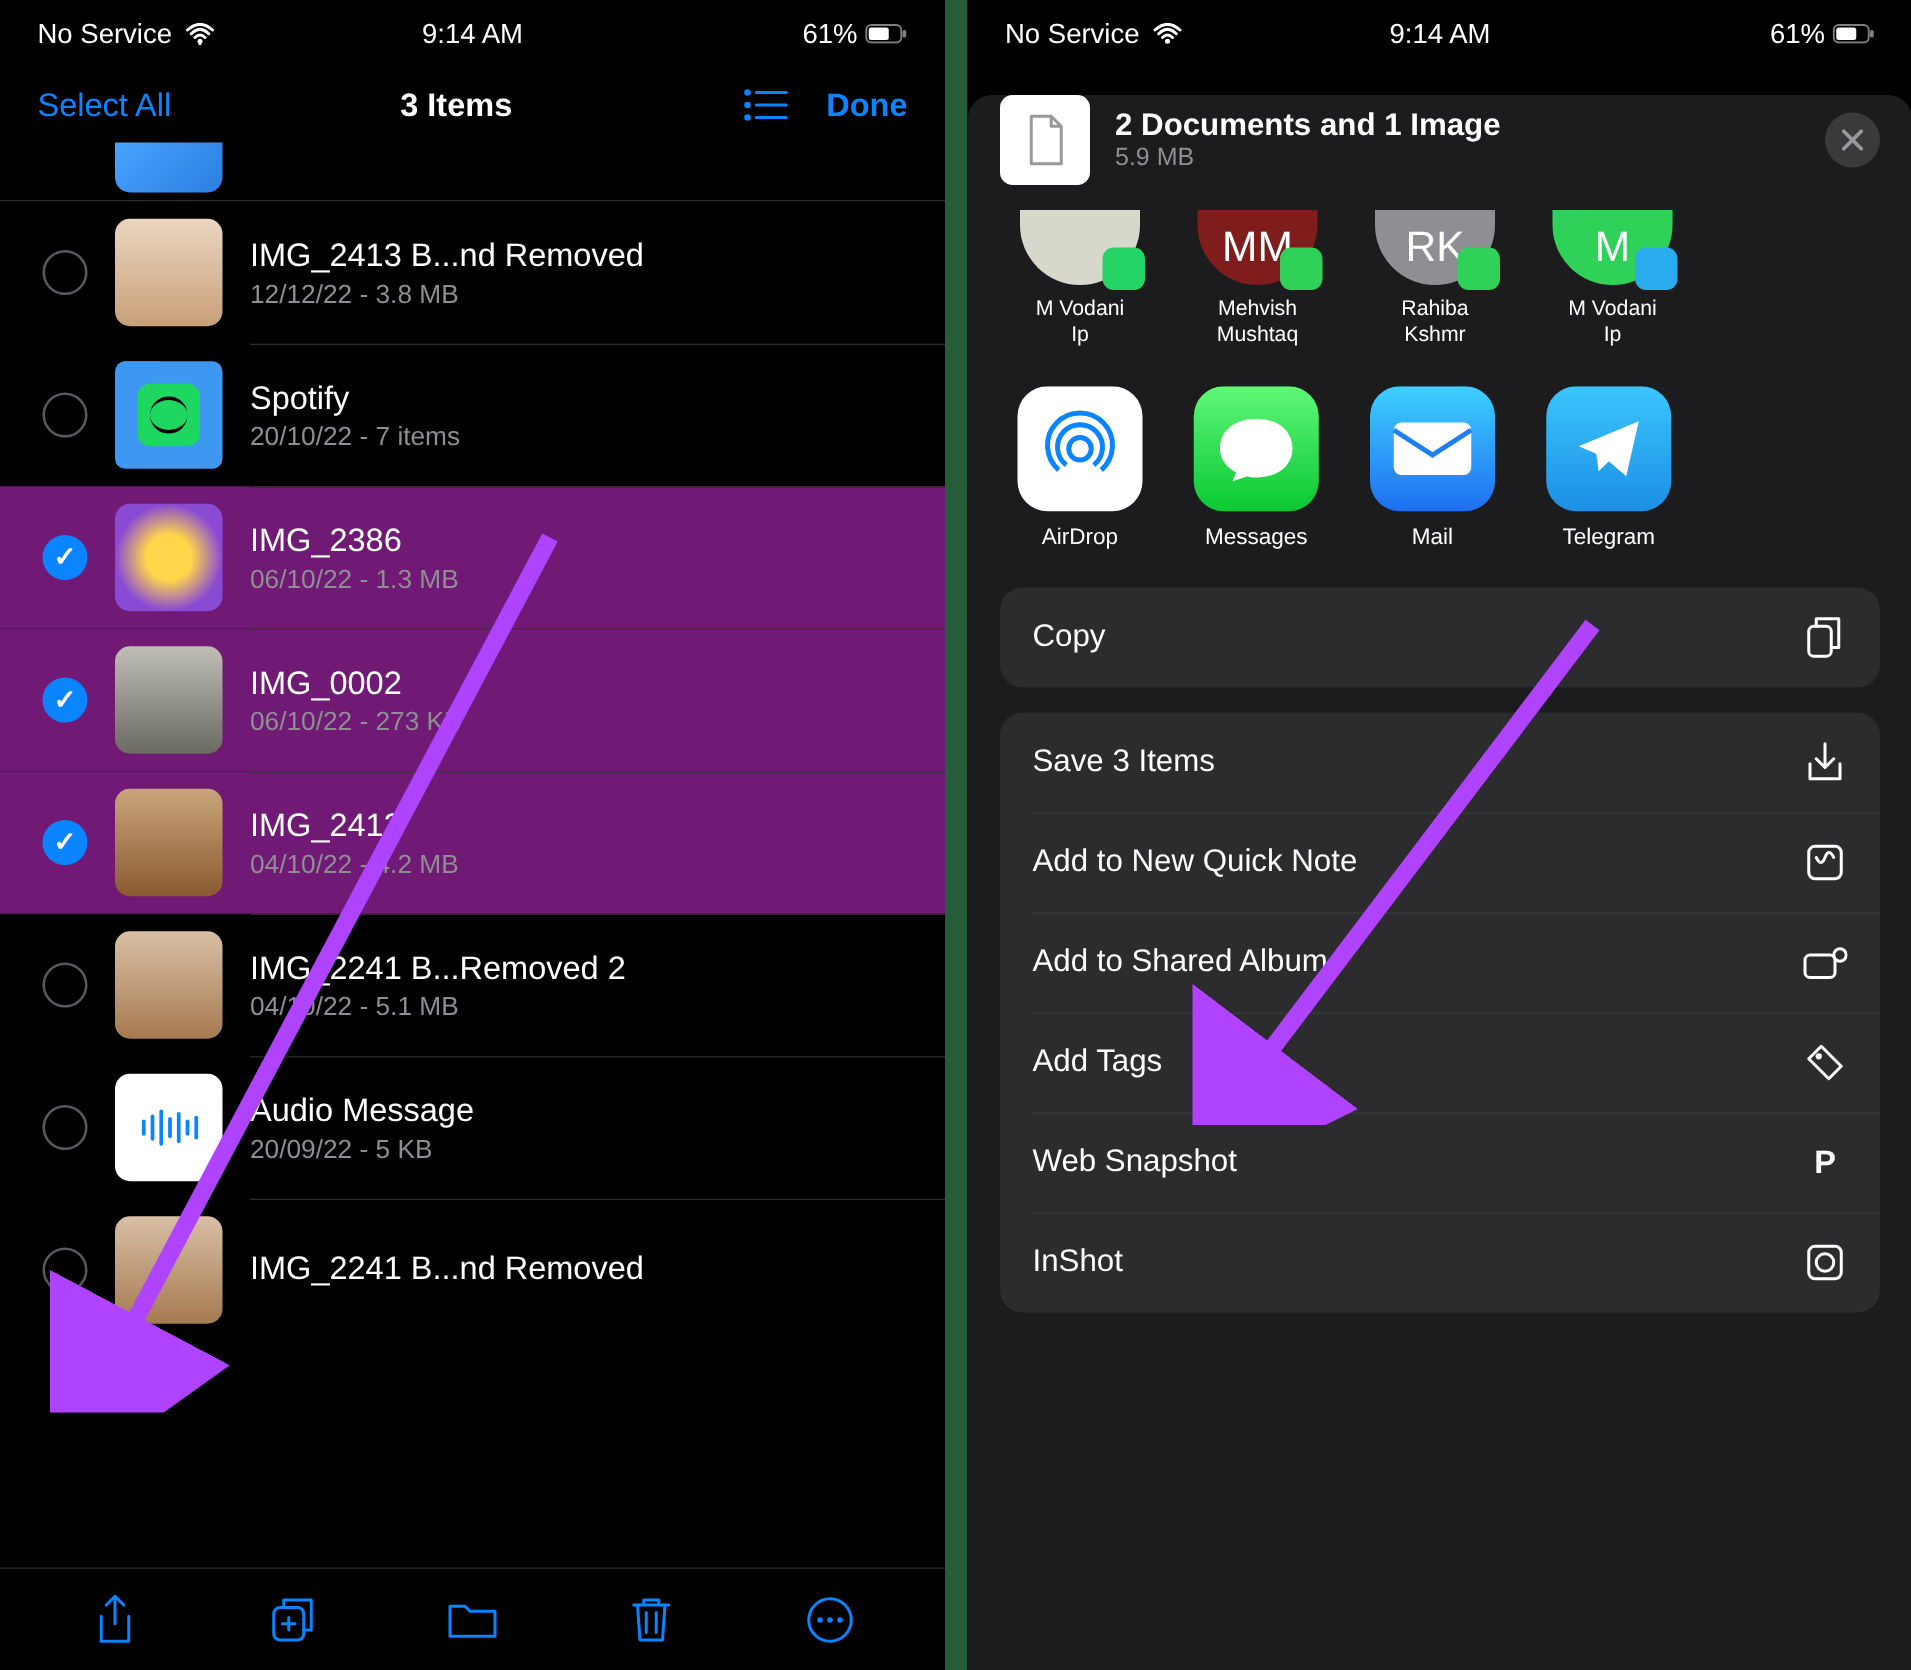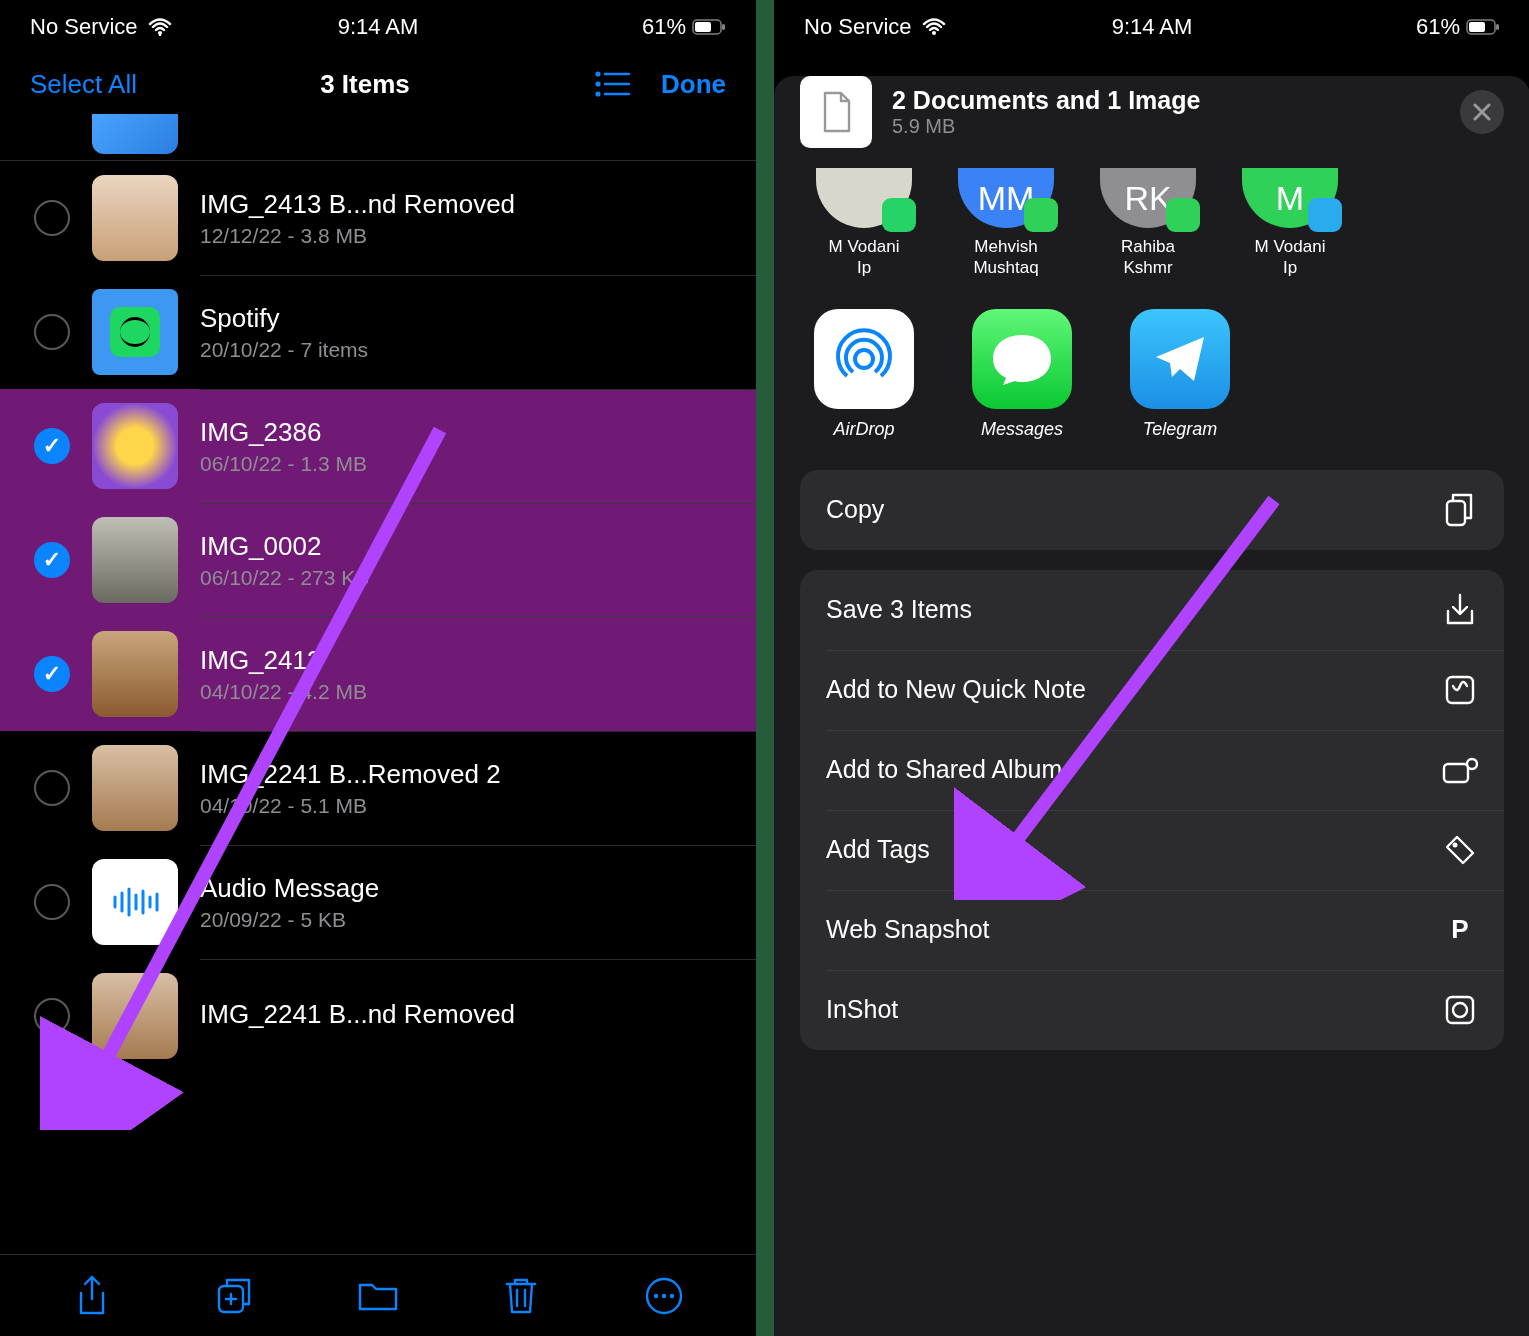--- a/index.html
+++ b/index.html
@@ -67,21 +67,21 @@
 .contact { flex: 0 0 128px; text-align: center; }
 .avatar { width: 96px; height: 96px; border-radius: 50%; margin: 0 auto 8px; background: #8e8e93; display: flex; align-items: center; justify-content: center; color: #fff; font-size: 34px; font-weight: 500; position: relative; }
 .avatar.cut { height: 60px; border-radius: 0 0 48px 48px; }
 .avatar .badge { position: absolute; bottom: -4px; right: -4px; width: 34px; height: 34px; border-radius: 9px; }
 .badge.whatsapp { background: #25d366; }
 .badge.imsg { background: #30d158; }
 .badge.telegram { background: #2aabee; }
 .contact-name { color: #fff; font-size: 17px; line-height: 1.25; }
 .contact-name .l2 { display:block; }
 
-.app-row { display: flex; gap: 30px; padding: 0 26px 30px; overflow: hidden; font-style: italic; }
+.app-row { display: flex; gap: 13px; padding: 0 26px 30px; overflow: hidden; }
 .app { flex: 0 0 128px; text-align: center; }
 .app-icon { width: 100px; height: 100px; border-radius: 24px; margin: 0 auto 10px; display: flex; align-items: center; justify-content: center; }
 .app-icon.airdrop { background: #fff; }
 .app-icon.messages { background: linear-gradient(#5ff777,#0ac833); }
 .app-icon.mail { background: linear-gradient(#3ed0ff,#1e6ff1); }
 .app-icon.telegram { background: linear-gradient(#3cc5fd,#1b8fe5); }
 .app-icon.whatsapp { background: #25d366; }
 .app-name { color: #fff; font-size: 18px; }
 
 .action-group { margin: 0 26px 20px; background: #2c2c2e; border-radius: 18px; overflow: hidden; }
@@ -316,21 +316,21 @@
     </div>
 
     <div class="contact-row" id="contact-row">
         <div class="contact">
           <div class="avatar cut" style="background:#d7d7cc">
             <div class="badge whatsapp"></div>
           </div>
           <div class="contact-name">M Vodani<span class="l2">Ip</span></div>
         </div>
         <div class="contact">
-          <div class="avatar cut" style="background:#3b82f6">MM<div class="badge imsg"></div></div>
+          <div class="avatar cut" style="background:#7f1d1d">MM<div class="badge imsg"></div></div>
           <div class="contact-name">Mehvish<span class="l2">Mushtaq</span></div>
         </div>
         <div class="contact">
           <div class="avatar cut" style="background:#8e8e93">RK<div class="badge imsg"></div></div>
           <div class="contact-name">Rahiba<span class="l2">Kshmr</span></div>
         </div>
         <div class="contact">
           <div class="avatar cut" style="background:#30d158">M<div class="badge telegram"></div></div>
           <div class="contact-name">M Vodani<span class="l2">Ip</span></div>
         </div>
@@ -350,20 +350,29 @@
         </div>
         <div class="app">
           <div class="app-icon messages">
             <svg width="66" height="60" viewBox="0 0 66 60">
               <path d="M33 6 C15 6 4 16 4 30 C4 38 9 45 17 49 L14 56 L26 52 C28 53 30 53 33 53 C51 53 62 43 62 30 C62 16 51 6 33 6 Z" fill="#fff"></path>
             </svg>
           </div>
           <div class="app-name">Messages</div>
         </div>
         <div class="app">
+          <div class="app-icon mail">
+            <svg width="70" height="50" viewBox="0 0 70 50">
+              <rect x="4" y="4" width="62" height="42" rx="6" fill="#fff"></rect>
+              <path d="M4 10 L35 30 L66 10" fill="none" stroke="#1e7ff1" stroke-width="4"></path>
+            </svg>
+          </div>
+          <div class="app-name">Mail</div>
+        </div>
+        <div class="app">
           <div class="app-icon telegram">
             <svg width="60" height="60" viewBox="0 0 60 60">
               <path d="M6 28 L54 8 L44 52 L30 40 L22 48 L20 34 Z" fill="#fff"></path>
             </svg>
           </div>
           <div class="app-name">Telegram</div>
         </div>
       </div>
 
     <div class="action-group">

